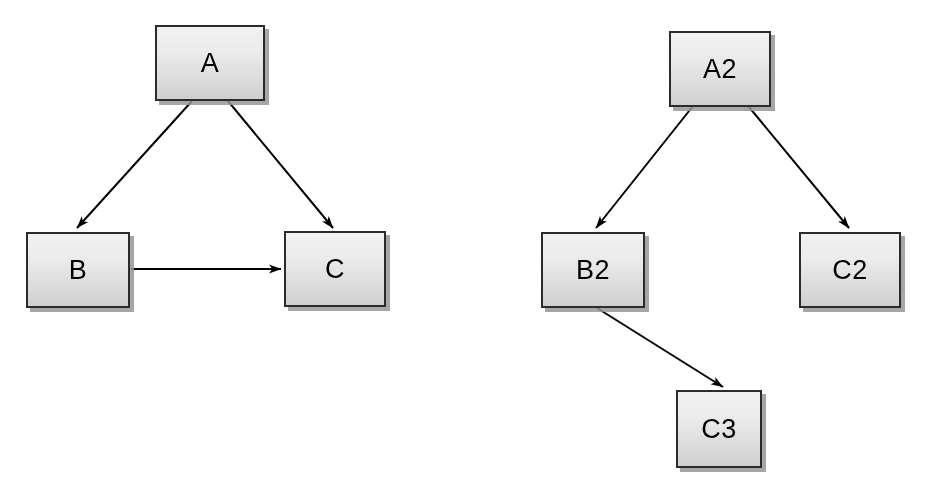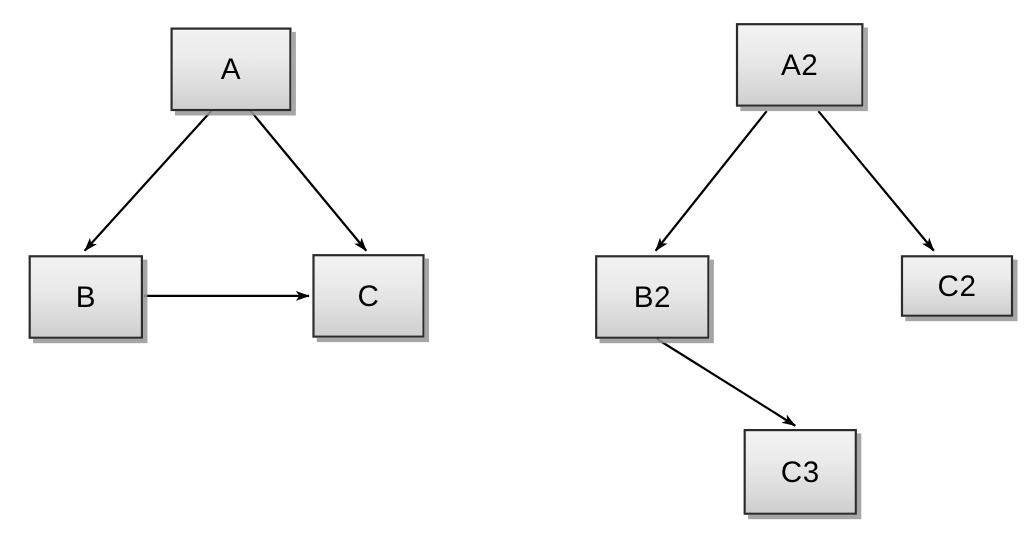--- a/index.html
+++ b/index.html
@@ -67,27 +67,27 @@
   <div id="nodes-group">
       <div class="node" style="left: 155px; top: 25px; width: 110px; height: 76px;">
         <span class="node-label">A</span>
       </div>
       <div class="node" style="left: 26px; top: 232px; width: 104px; height: 76px;">
         <span class="node-label">B</span>
       </div>
       <div class="node" style="left: 284px; top: 231px; width: 102px; height: 76px;">
         <span class="node-label">C</span>
       </div>
-      <div class="node" style="left: 669px; top: 21px; width: 116px; height: 76px;">
+      <div class="node" style="left: 669px; top: 31px; width: 102px; height: 76px;">
         <span class="node-label">A2</span>
       </div>
       <div class="node" style="left: 541px; top: 232px; width: 104px; height: 76px; text-align: right;">
         <span class="node-label">B2</span>
       </div>
-      <div class="node" style="left: 799px; top: 232px; width: 102px; height: 56px; margin-left: 20px;">
+      <div class="node" style="left: 799px; top: 232px; width: 102px; height: 76px;">
         <span class="node-label">C2</span>
       </div>
-      <div class="node" style="left: 676px; top: 390px; width: 103px; height: 78px;">
+      <div class="node" style="left: 676px; top: 390px; width: 86px; height: 78px;">
         <span class="node-label">C3</span>
       </div>
     </div>
 
 </div>
 
 </body></html>

